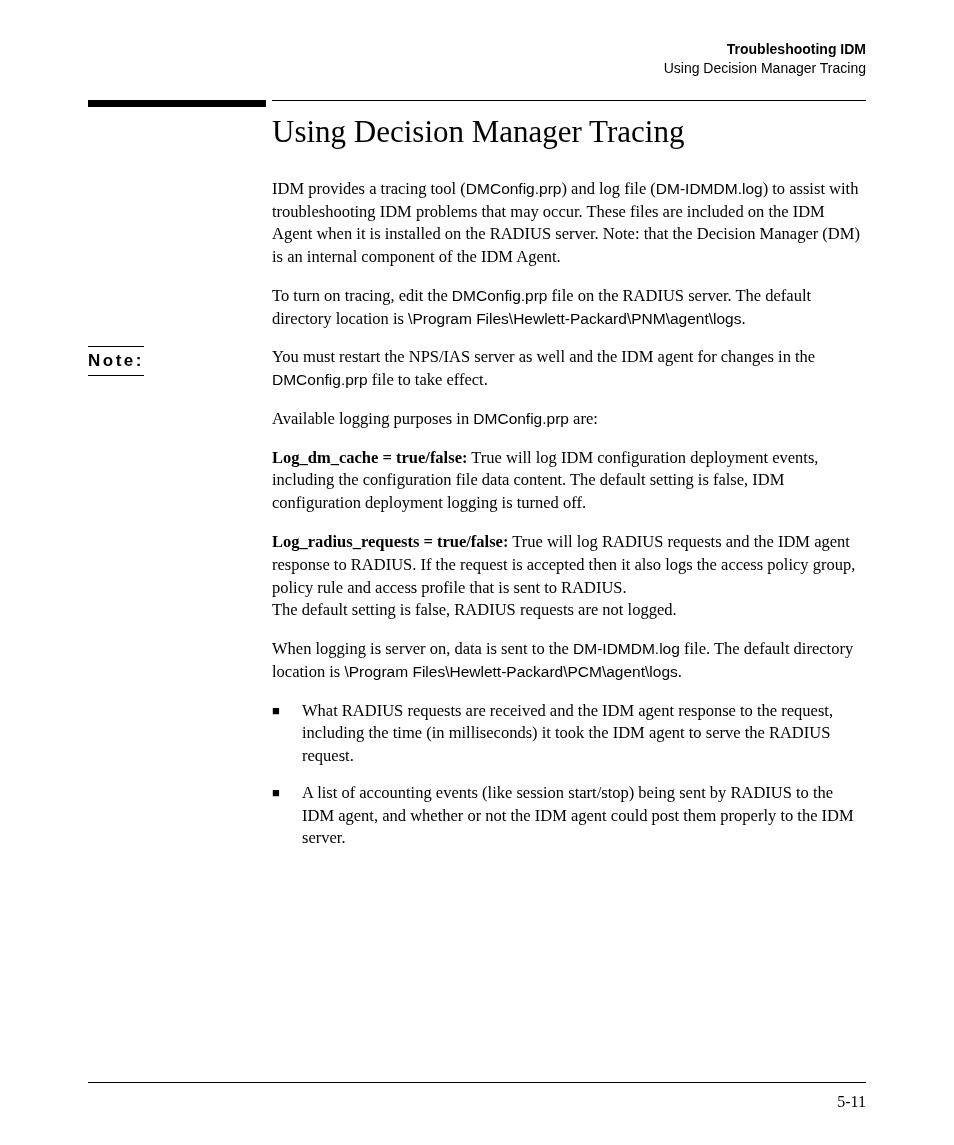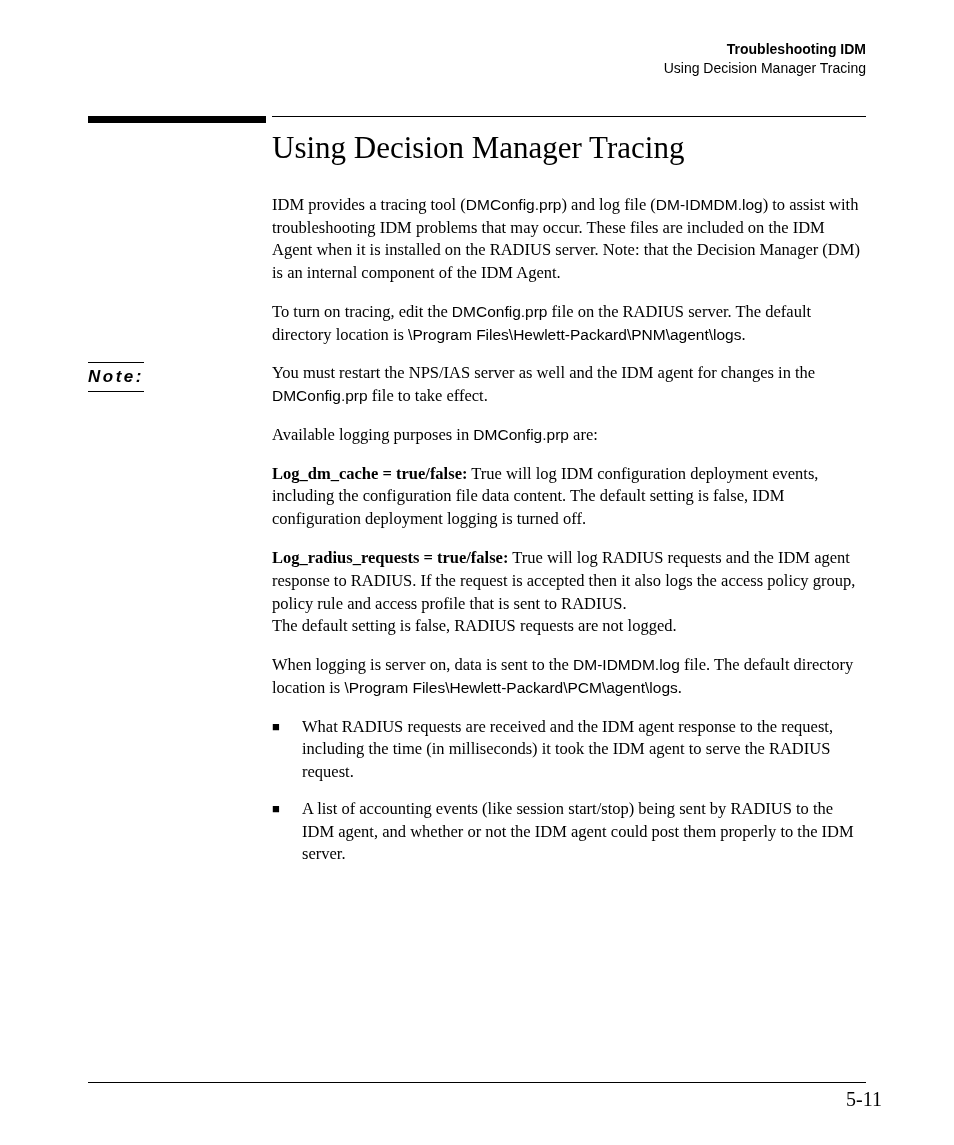--- a/index.html
+++ b/index.html
@@ -10,21 +10,21 @@
     font-family: "Times New Roman", Times, serif;
     color: #000;
     position: relative;
     padding: 40px 88px 40px 88px;
   }
   .header {
     text-align: right;
     font-family: Arial, Helvetica, sans-serif;
     font-size: 14px;
     line-height: 1.35;
-    margin-bottom: 38px;
+    margin-bottom: 22px;
   }
   .header .bold { font-weight: bold; }
   .section {
     position: relative;
   }
   .vstub {
     position: absolute;
     left: 0;
     top: 0;
     width: 178px;
@@ -53,21 +53,20 @@
   }
   .para { margin-bottom: 16px; margin-top: 12px; }
   .sans { font-family: Arial, Helvetica, sans-serif; font-size: 15.5px; }
   .note-row {
     display: flex;
     margin-bottom: 16px;
   }
   .note-label-cell {
     width: 184px;
     flex: 0 0 184px;
-    font-style: italic;
   }
   .note-label {
     font-family: Arial, Helvetica, sans-serif;
     font-weight: bold;
     font-size: 17px;
     letter-spacing: 2.5px;
     display: inline-block;
     padding: 4px 0;
   }
   .note-body {
@@ -96,23 +95,23 @@
   .footer-rule {
     position: absolute;
     left: 88px;
     right: 88px;
     bottom: 62px;
     height: 1px;
     background: #000;
   }
   .pagenum {
     position: absolute;
-    right: 72px;
+    right: 88px;
     bottom: 34px;
-    font-size: 20px;
+    font-size: 16px;
   }
 </style>
 </head>
 <body>
 
 <div class="header">
   <div class="bold">Troubleshooting IDM</div>
   <div>Using Decision Manager Tracing</div>
 </div>
 

